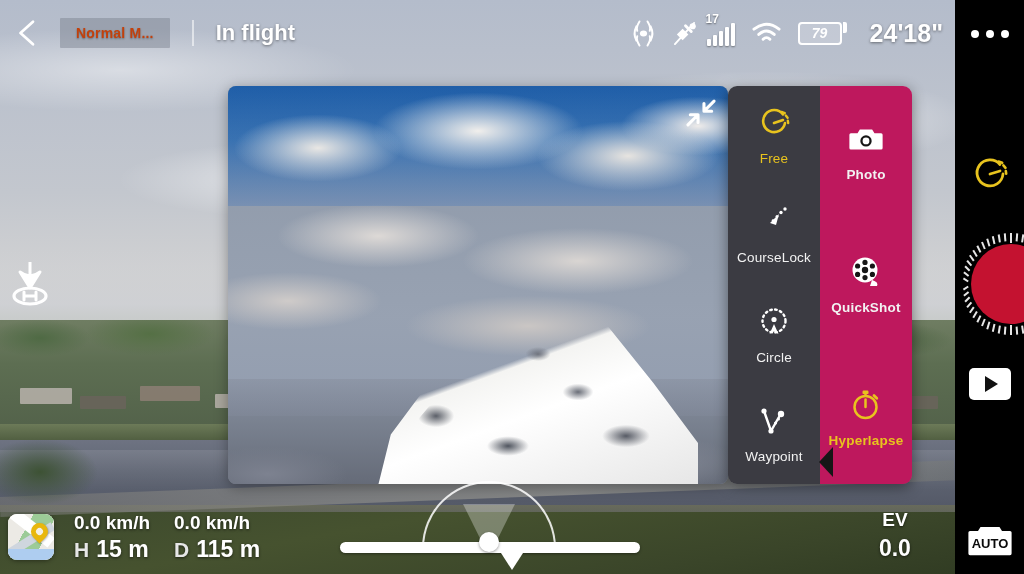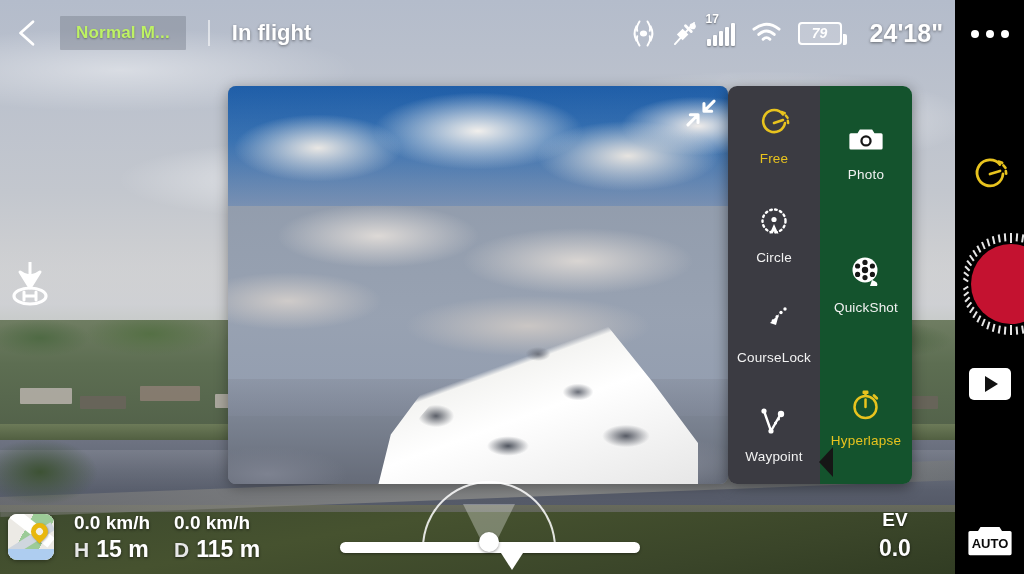--- a/index.html
+++ b/index.html
@@ -80,21 +80,21 @@
     display:flex; align-items:center; padding:0 12px 0 8px; z-index:30;
   }
   .back-chevron {
     width:40px; height:40px; display:flex; align-items:center; justify-content:center;
     cursor:pointer;
   }
   .back-chevron svg { display:block; }
   .mode-badge {
     margin-left:12px; padding:7px 16px; border-radius:1px;
     background:rgba(120,126,140,.45);
-    color:#bef264; font-size:17px; font-weight:bold; letter-spacing:.2px;
+    color:#c2410c; font-size:14px; font-weight:bold; letter-spacing:.2px;
     text-shadow:0 1px 2px rgba(0,0,0,.35); cursor:pointer;
   }
   .divider-v {
     width:2px; height:26px; background:rgba(255,255,255,.55); margin:0 22px;
   }
   .flight-status {
     color:#fff; font-size:22px; font-weight:bold; text-shadow:0 1px 3px rgba(0,0,0,.45);
   }
   .status-icons {
     margin-left:auto; display:flex; align-items:center; gap:17px;
@@ -102,21 +102,21 @@
   .sicon { display:flex; align-items:center; }
   .sat-wrap { position:relative; display:flex; align-items:flex-end; gap:3px; }
   .sat-count {
     position:absolute; left:-1px; top:-12px; color:#fff; font-size:12px; font-weight:bold;
     text-shadow:0 1px 2px rgba(0,0,0,.5);
   }
   .bars { display:flex; align-items:flex-end; gap:2px; height:22px; }
   .bars i { display:block; width:4px; background:#fff; border-radius:1px;
             box-shadow:0 1px 2px rgba(0,0,0,.4); }
   .battery {
-    display:flex; align-items:flex-end;font-style:italic;
+    display:flex; align-items:flex-start;font-style:italic;
   }
   .batt-body {
     width:44px; height:23px; border:2px solid #fff; border-radius:4px;
     display:flex; align-items:center; justify-content:center;
     color:#fff; font-size:14px; font-weight:bold; background:rgba(255,255,255,.18);
   }
   .batt-tip { width:4px; height:11px; background:#fff; border-radius:0 2px 2px 0; margin-left:1px; }
   .flight-time {
     color:#fff; font-size:25px; font-weight:bold; margin-left:6px;
     text-shadow:0 1px 3px rgba(0,0,0,.45);
@@ -187,21 +187,21 @@
   }
 
   
   .menu-panel {
     position:absolute; left:728px; top:86px; width:184px; height:398px;
     display:flex; border-radius:9px; overflow:hidden; z-index:22;
     box-shadow:0 3px 14px rgba(0,0,0,.45);
   }
   .menu-col { width:104px; display:flex; flex-direction:column; }
   .col-left  { background:#3b3b42; }
-  .col-right { background:#14532d; position:relative; }
+  .col-right { background:#be185d; position:relative;font-weight:bold; }
   .arrow-notch {
     position:absolute; left:-1px; top:361px; width:14px; height:30px;
     background:#161616; z-index:2;
     clip-path:polygon(0% 50%, 100% 0%, 100% 100%);
   }
   .menu-cell {
     flex:1; display:flex; flex-direction:column; align-items:center; justify-content:center;
     gap:11px; cursor:pointer; position:relative;
   }
   .menu-label { font-size:13.5px; color:#f2f2f2; letter-spacing:.2px; }
@@ -439,39 +439,39 @@
             <path d="M24.5 6 L27.8 7.2 M28.8 9.6 L30.6 11.8 M30.8 14.6 L31.2 17" fill="none" stroke="#E8C31E" stroke-width="2.4" stroke-linecap="round"></path>
             <path d="M17 17 L26 14" stroke="#E8C31E" stroke-width="2.6" stroke-linecap="round"></path>
           </svg>
         </div>
         <div class="menu-label">Free</div>
       </div>
 
       <div class="menu-cell">
         <div class="menu-ico">
           <svg viewBox="0 0 34 34" width="34" height="34">
-            <circle cx="17" cy="16" r="11.5" fill="none" stroke="#fff" stroke-width="2.4" stroke-dasharray="1.6 3.4" stroke-linecap="round"></circle>
-            <circle cx="17" cy="14.5" r="2.6" fill="#fff"></circle>
-            <path d="M17 19 L12.5 29 L17 26.5 L21.5 29 Z" fill="#fff"></path>
-          </svg>
-        </div>
-        <div class="menu-label">Circle</div>
-      </div>
-
-      <div class="menu-cell">
-        <div class="menu-ico">
-          <svg viewBox="0 0 34 34" width="34" height="34">
             <path d="M4 27 L22 9 L19 20 L13 18 Z" fill="#fff"></path>
             <circle cx="24" cy="7.5" r="1.7" fill="#fff"></circle>
             <circle cx="28" cy="4" r="1.7" fill="#fff"></circle>
             <circle cx="20" cy="11.5" r="1.5" fill="#fff"></circle>
             <circle cx="16" cy="15.5" r="1.3" fill="#fff"></circle>
           </svg>
         </div>
         <div class="menu-label">CourseLock</div>
+      </div>
+
+      <div class="menu-cell">
+        <div class="menu-ico">
+          <svg viewBox="0 0 34 34" width="34" height="34">
+            <circle cx="17" cy="16" r="11.5" fill="none" stroke="#fff" stroke-width="2.4" stroke-dasharray="1.6 3.4" stroke-linecap="round"></circle>
+            <circle cx="17" cy="14.5" r="2.6" fill="#fff"></circle>
+            <path d="M17 19 L12.5 29 L17 26.5 L21.5 29 Z" fill="#fff"></path>
+          </svg>
+        </div>
+        <div class="menu-label">Circle</div>
       </div>
 
       <div class="menu-cell">
         <div class="menu-ico">
           <svg viewBox="0 0 34 34" width="34" height="34">
             <path d="M7 7 L14 27 L22 13" fill="none" stroke="#fff" stroke-width="2.4" stroke-linecap="round" stroke-linejoin="round"></path>
             <circle cx="7" cy="7" r="2.6" fill="#fff"></circle>
             <circle cx="14" cy="27" r="2.6" fill="#fff"></circle>
             <circle cx="24" cy="10" r="3.2" fill="#fff"></circle>
             <circle cx="18.5" cy="19" r="1.5" fill="#fff"></circle>

